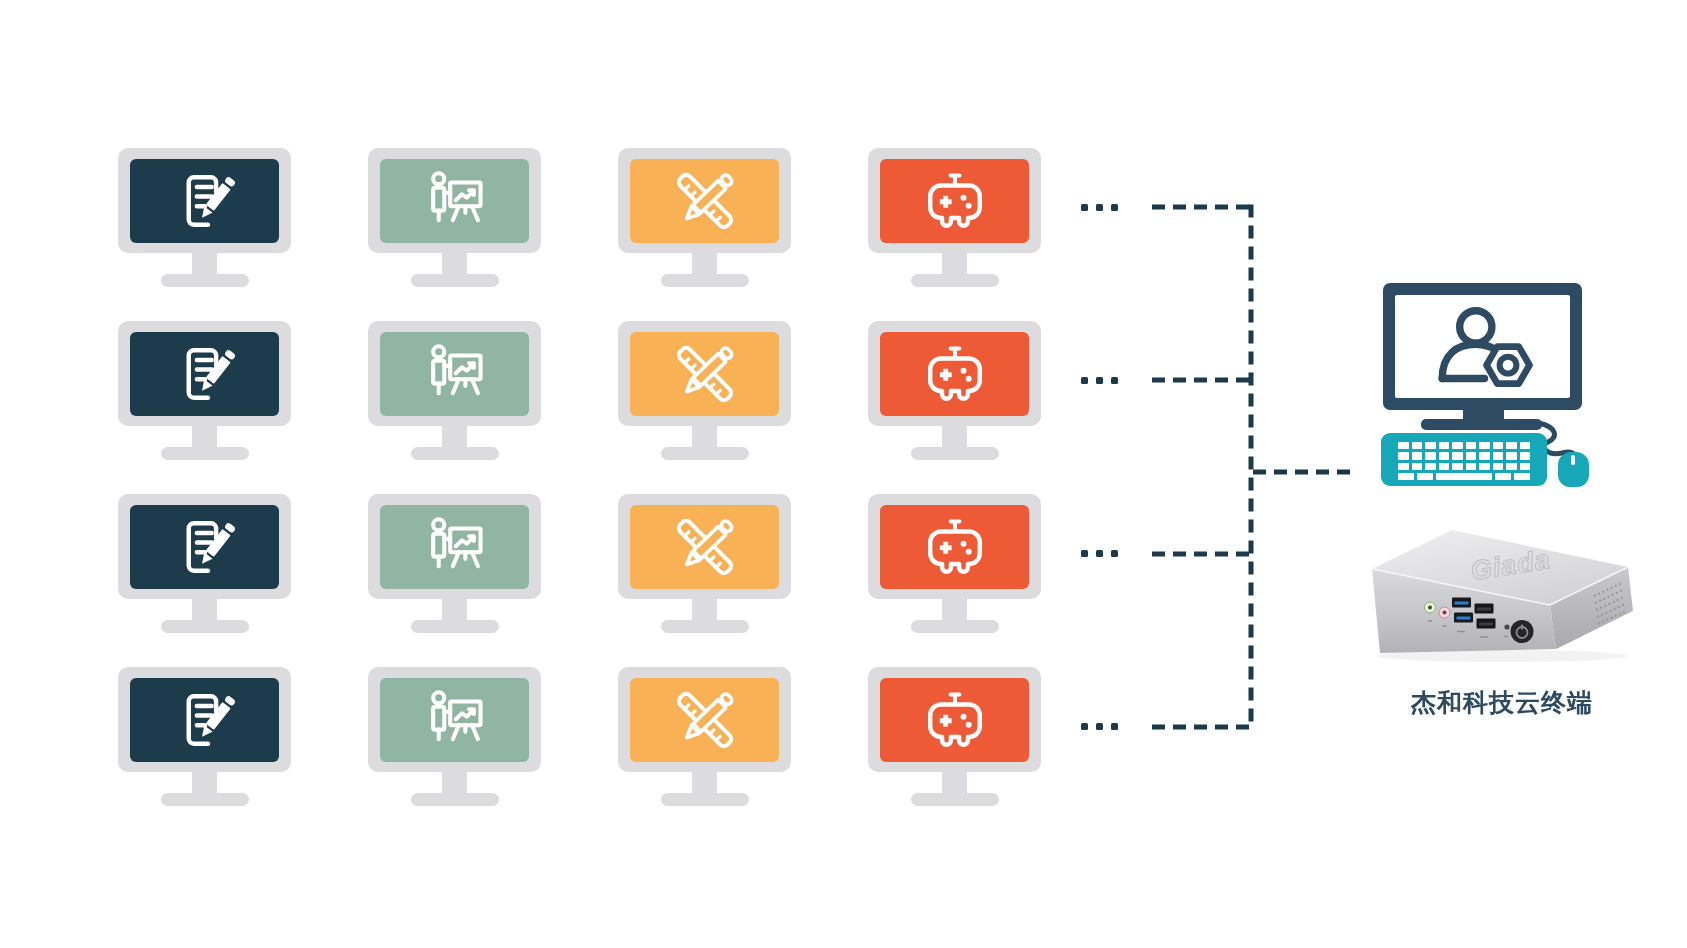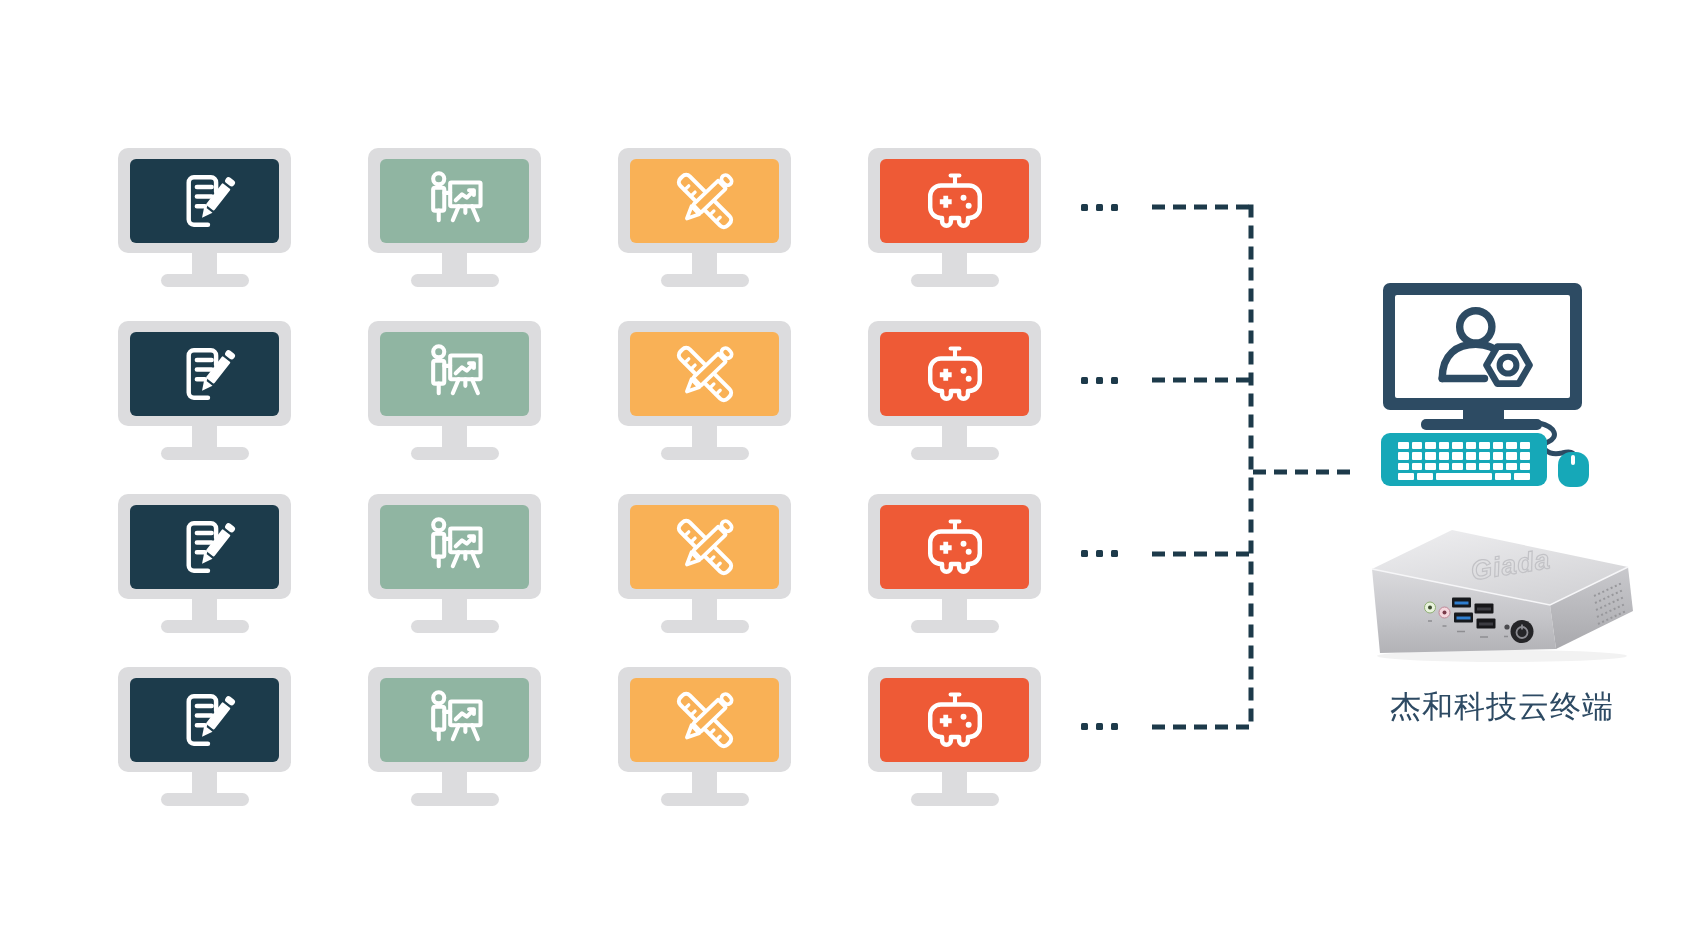--- a/index.html
+++ b/index.html
@@ -41,21 +41,21 @@
   .krow span { background:#fff; flex:1; border-radius:1px; }
   .krow span.space { flex:3.6; }
   #mouse { position:absolute; left:1558px; top:452px; width:31px; height:35px;
            background:var(--teal); border-radius:13px 13px 12px 12px; }
   #mouse i { position:absolute; left:13px; top:3px; width:4px; height:10px;
              background:#fff; border-radius:2px; display:block; }
 
   
   #minipc { position:absolute; left:1360px; top:515px; width:290px; height:160px; }
   #terminal-label { position:absolute; left:1368px; top:686px; width:268px; text-align:center;
-                    font-size:31px; font-weight:normal; color:var(--labelc); letter-spacing:1px; }
+                    font-size:25px; font-weight:bold; color:var(--labelc); letter-spacing:1px; }
 </style>
 </head>
 <body>
 
 <div id="canvas">
 
   <div id="grid">
       <div class="monitor" style="left: 118px; top: 148px;">
         <div class="m-frame">
          <div class="m-screen" style="background:#1c3b4b">

